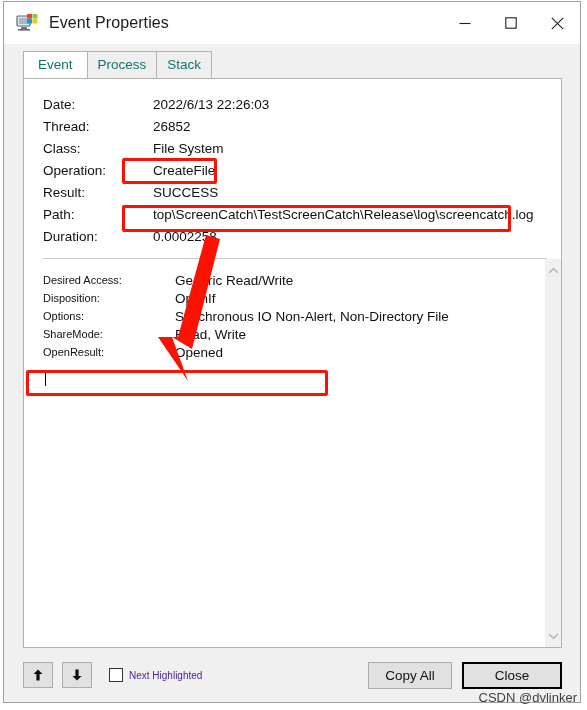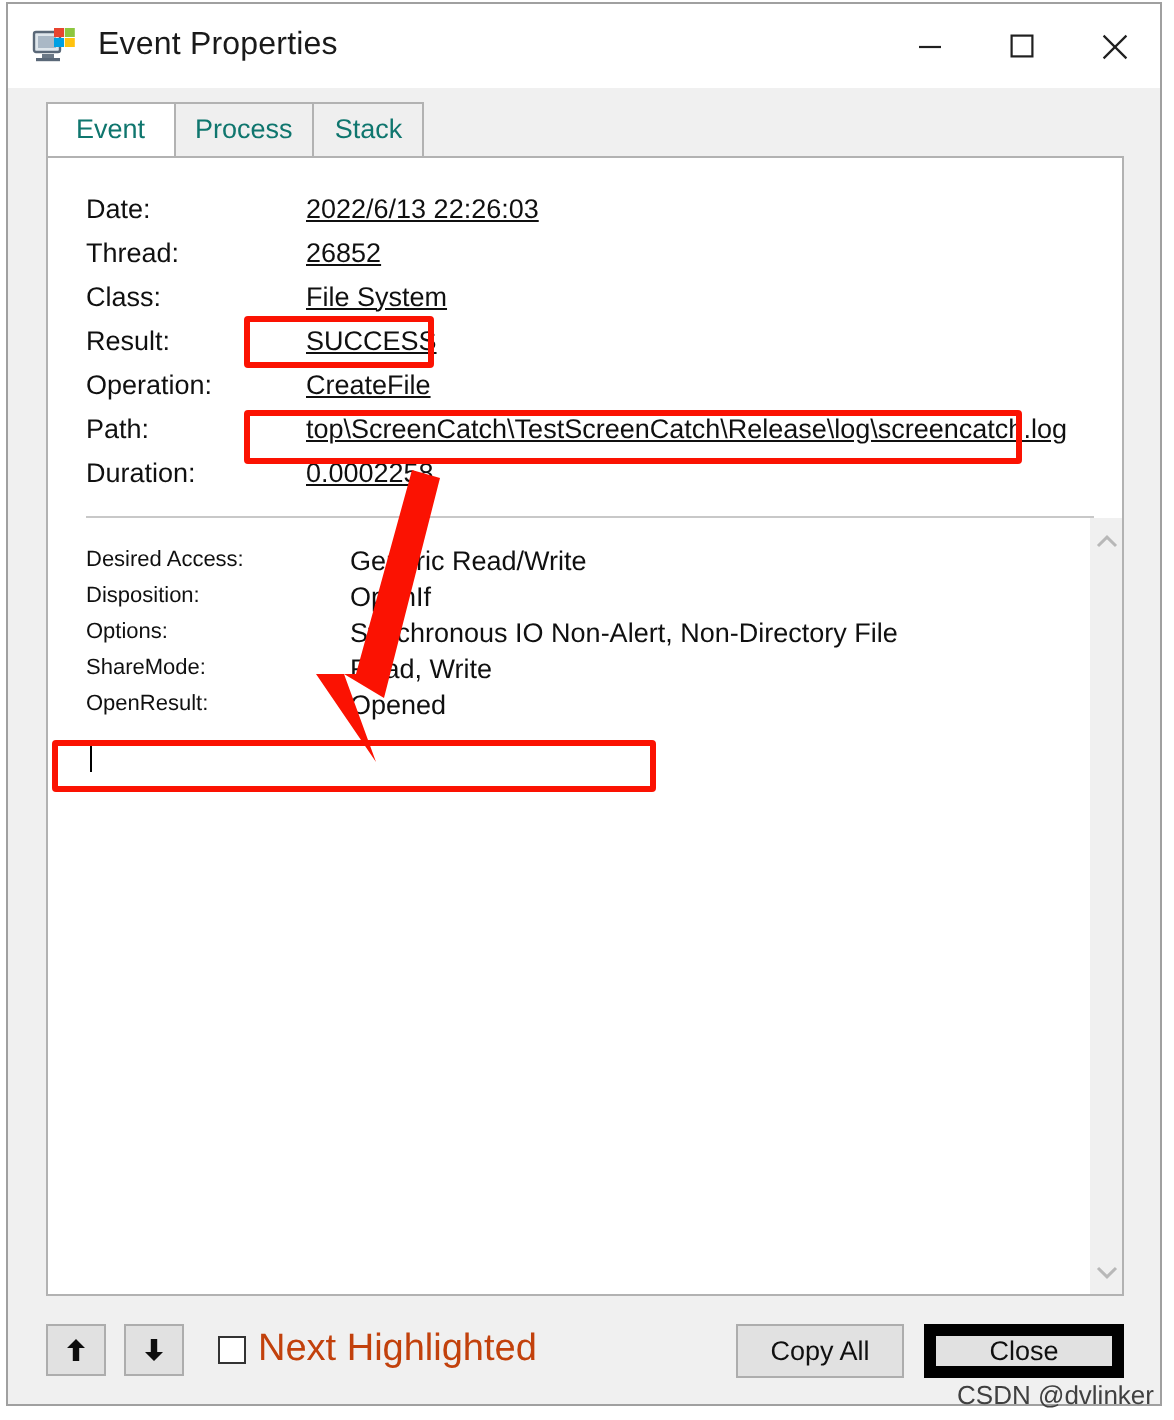--- a/index.html
+++ b/index.html
@@ -116,21 +116,20 @@
   .slabel {
     width: 110px;
     font-size: 13.5px;
     color: #101010;
     flex: 0 0 auto;
   }
   .sval {
     font-size: 13.5px;
     color: #101010;
     white-space: nowrap;
-    text-decoration: underline;
   }
 
   hr.sep {
     border: none;
     border-top: 1px solid #c8c8c8;
     margin: 5px 14px 0 19px;
     flex: 0 0 auto;
   }
 
   
@@ -210,37 +209,37 @@
     margin-left: 8px;
   }
   #chkbox {
     width: 14px; height: 14px;
     border: 1px solid #333;
     background: #fff;
     box-sizing: border-box;
   }
   #chklabel {
     margin-left: 6px;
-    font-size: 19px;
-    color: #c2410c;
+    font-size: 10px;
+    color: #4c1d95;
   }
   .dlgbtn {
     height: 27px;
     min-width: 84px;
     font-size: 13.5px;
     color: #101010;
     background: #e1e1e1;
     border: 1px solid #adadad;
     display: flex; align-items: center; justify-content: center;
     box-sizing: border-box;
     text-align: center;
   }
   #copy-all-button { margin-left: auto; margin-right: 10px; }
   #close-button {
-    border: 6px solid #000000;
+    border: 2px solid #000000;
     min-width: 100px;
   }
   #watermark {
     position: absolute;
     right: 3px;
     bottom: -3px;
     font-size: 13px;
     color: #404040;
     white-space: nowrap;
   }
@@ -314,26 +313,26 @@
       </div>
       <div class="srow">
         <div class="slabel">Thread:</div>
         <div class="sval">26852</div>
       </div>
       <div class="srow">
         <div class="slabel">Class:</div>
         <div class="sval">File System</div>
       </div>
       <div class="srow">
+        <div class="slabel">Operation:</div>
+        <div class="sval">CreateFile</div>
+      </div>
+      <div class="srow">
         <div class="slabel">Result:</div>
         <div class="sval">SUCCESS</div>
-      </div>
-      <div class="srow">
-        <div class="slabel">Operation:</div>
-        <div class="sval">CreateFile</div>
       </div>
       <div class="srow">
         <div class="slabel">Path:</div>
         <div class="sval">top\ScreenCatch\TestScreenCatch\Release\log\screencatch.log</div>
       </div>
       <div class="srow">
         <div class="slabel">Duration:</div>
         <div class="sval">0.0002258</div>
       </div>
     </div>

